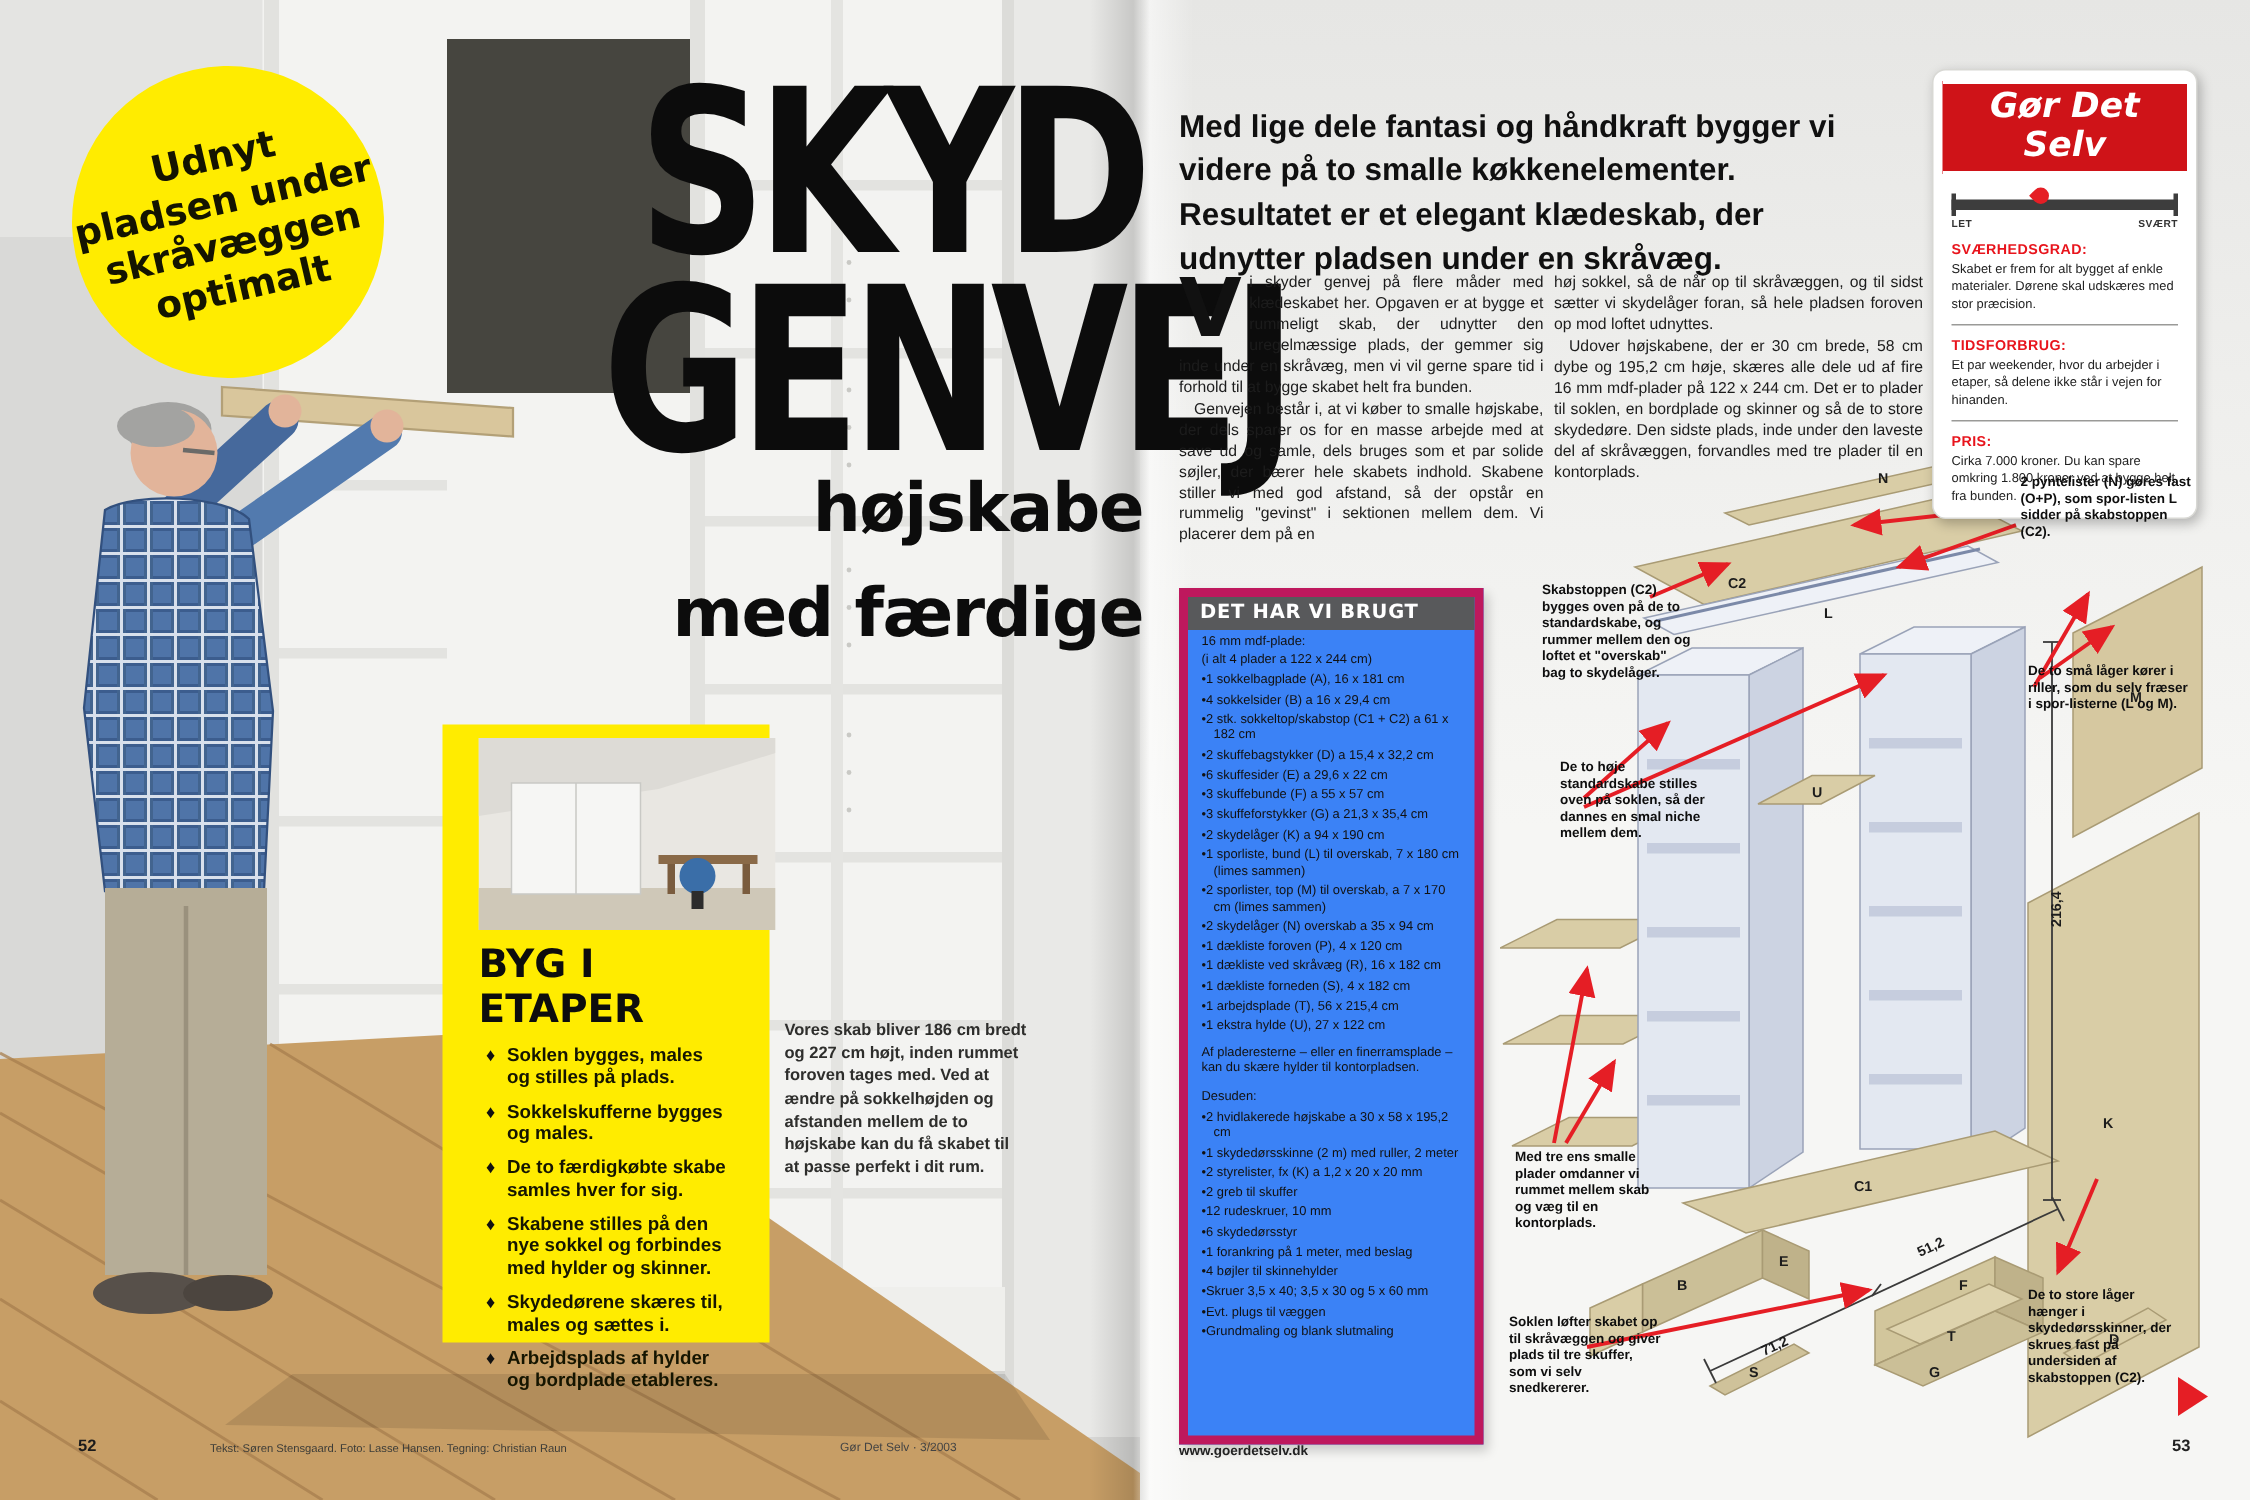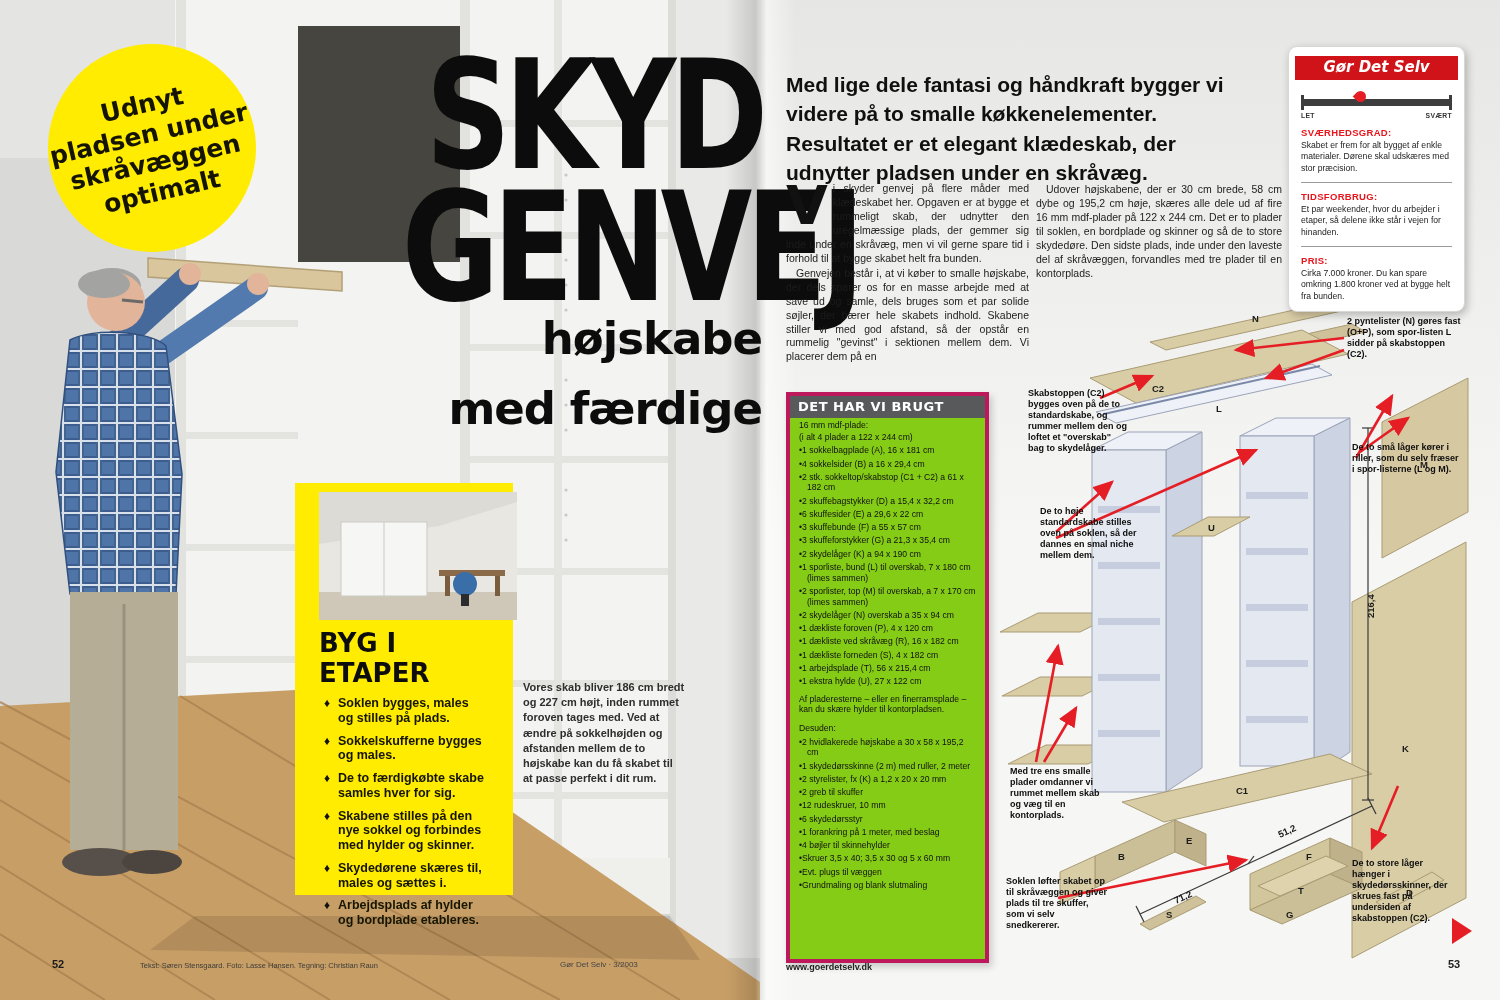--- a/index.html
+++ b/index.html
@@ -54,37 +54,37 @@
   .bodycol{position:absolute;top:182px;font-size:10.5px;line-height:1.33;text-align:justify;
         color:#1c1c1c;z-index:4;}
   .col1{left:786px;width:243px;}
   .col2{left:1036px;width:246px;}
   .bodycol p{margin:0;}
   .bodycol p.indent{text-indent:10px;margin-top:1px;}
   .dropcap{float:left;font-family:"DejaVu Sans",sans-serif;font-weight:bold;font-size:54px;
         line-height:.82;padding:2px 5px 0 0;color:#111;}
 
   
-  .matbox{position:absolute;left:786px;top:392px;width:203px;height:571px;background:#84cc16;
-        border:4px solid #be185d;box-shadow:3px 4px 7px rgba(0,0,0,.18);z-index:4;}
+  .matbox{position:absolute;left:786px;top:392px;width:203px;height:571px;background:#3b82f6;
+        border:6px solid #be185d;box-shadow:3px 4px 7px rgba(0,0,0,.18);z-index:4;}
   .matbox header{background:#58595b;color:#fff;font-family:"DejaVu Sans",sans-serif;
         font-weight:bold;font-size:13px;letter-spacing:.5px;padding:3px 8px 4px;}
   .matbox .inner{padding:2px 9px;font-size:8.6px;line-height:1.24;color:#111;}
   .matbox .lead{margin:0 0 1px 0;}
   .matbox ul{list-style:none;margin:3px 0 0 0;padding:0;}
   .matbox li{padding-left:8px;text-indent:-8px;margin-bottom:2.6px;}
   .matbox li::before{content:"\2022 ";}
   .matbox .note{margin:7px 0 8px 0;}
   .matbox .extra-title{margin:0;}
 
   
   .infobox{position:absolute;left:1288px;top:46px;width:177px;background:#fff;border:1px solid #d8d8d4;
         border-radius:9px;box-shadow:2px 3px 8px rgba(0,0,0,.25);padding:5px 0 9px 0;z-index:5;}
   .infologo{margin:2px 6px 0 6px;background:#cf1318;color:#fff;text-align:center;
-        font-family:"DejaVu Sans",sans-serif;font-weight:bold;font-style:italic;font-size:15px;
+        font-family:"DejaVu Sans",sans-serif;font-weight:bold;font-style:italic;font-size:23px;
         padding:4px 2px 6px;box-shadow:inset 0 2px 0 #fff,inset 0 -2px 0 #fff;}
   .meter{position:relative;margin:12px 12px 2px 12px;height:16px;}
   .meter .bar{position:absolute;left:0;right:0;top:5px;height:7px;background:#3d3d3d;}
   .meter .cap{position:absolute;top:1px;width:3px;height:15px;background:#3d3d3d;}
   .meter .cap.l{left:0;} .meter .cap.r{right:0;}
   .meter .marker{position:absolute;left:36%;top:-3px;width:11px;height:11px;background:#e51e25;
         border-radius:50% 50% 50% 0;transform:rotate(45deg);}
   .meter-labels{display:flex;justify-content:space-between;margin:2px 12px 0 12px;
         font-size:6.8px;font-weight:bold;color:#333;letter-spacing:.3px;}
   .infosec{padding:0 12px;}
@@ -259,20 +259,21 @@
 
   <div class="rightpage"></div>
 
   <div class="standfirst">Med lige dele fantasi og håndkraft bygger vi videre på to smalle køkkenelementer. Resultatet er et elegant klædeskab, der udnytter pladsen under en skråvæg.</div>
 
   <div class="bodycol col1">
     <p><span class="dropcap">V</span><span>i skyder genvej på flere måder med klædeskabet her. Opgaven er at bygge et rummeligt skab, der udnytter den uregelmæssige plads, der gemmer sig inde under en skråvæg, men vi vil gerne spare tid i forhold til at bygge skabet helt fra bunden.</span></p>
     <p class="indent">Genvejen består i, at vi køber to smalle højskabe, der dels sparer os for en masse arbejde med at save ud og samle, dels bruges som et par solide søjler, der bærer hele skabets indhold. Skabene stiller vi med god afstand, så der opstår en rummelig "gevinst" i sektionen mellem dem. Vi placerer dem på en</p>
   </div>
   <div class="bodycol col2">
+    <p>høj sokkel, så de når op til skråvæggen, og til sidst sætter vi skydelåger foran, så hele pladsen foroven op mod loftet udnyttes.</p>
     <p class="indent">Udover højskabene, der er 30 cm brede, 58 cm dybe og 195,2 cm høje, skæres alle dele ud af fire 16 mm mdf-plader på 122 x 244 cm. Det er to plader til soklen, en bordplade og skinner og så de to store skydedøre. Den sidste plads, inde under den laveste del af skråvæggen, forvandles med tre plader til en kontorplads.</p>
   </div>
 
   <div class="matbox">
     <header>DET HAR VI BRUGT</header>
     <div class="inner">
       <p class="lead">16 mm mdf-plade:</p>
       <p class="lead">(i alt 4 plader a 122 x 244 cm)</p>
       <ul>
 

